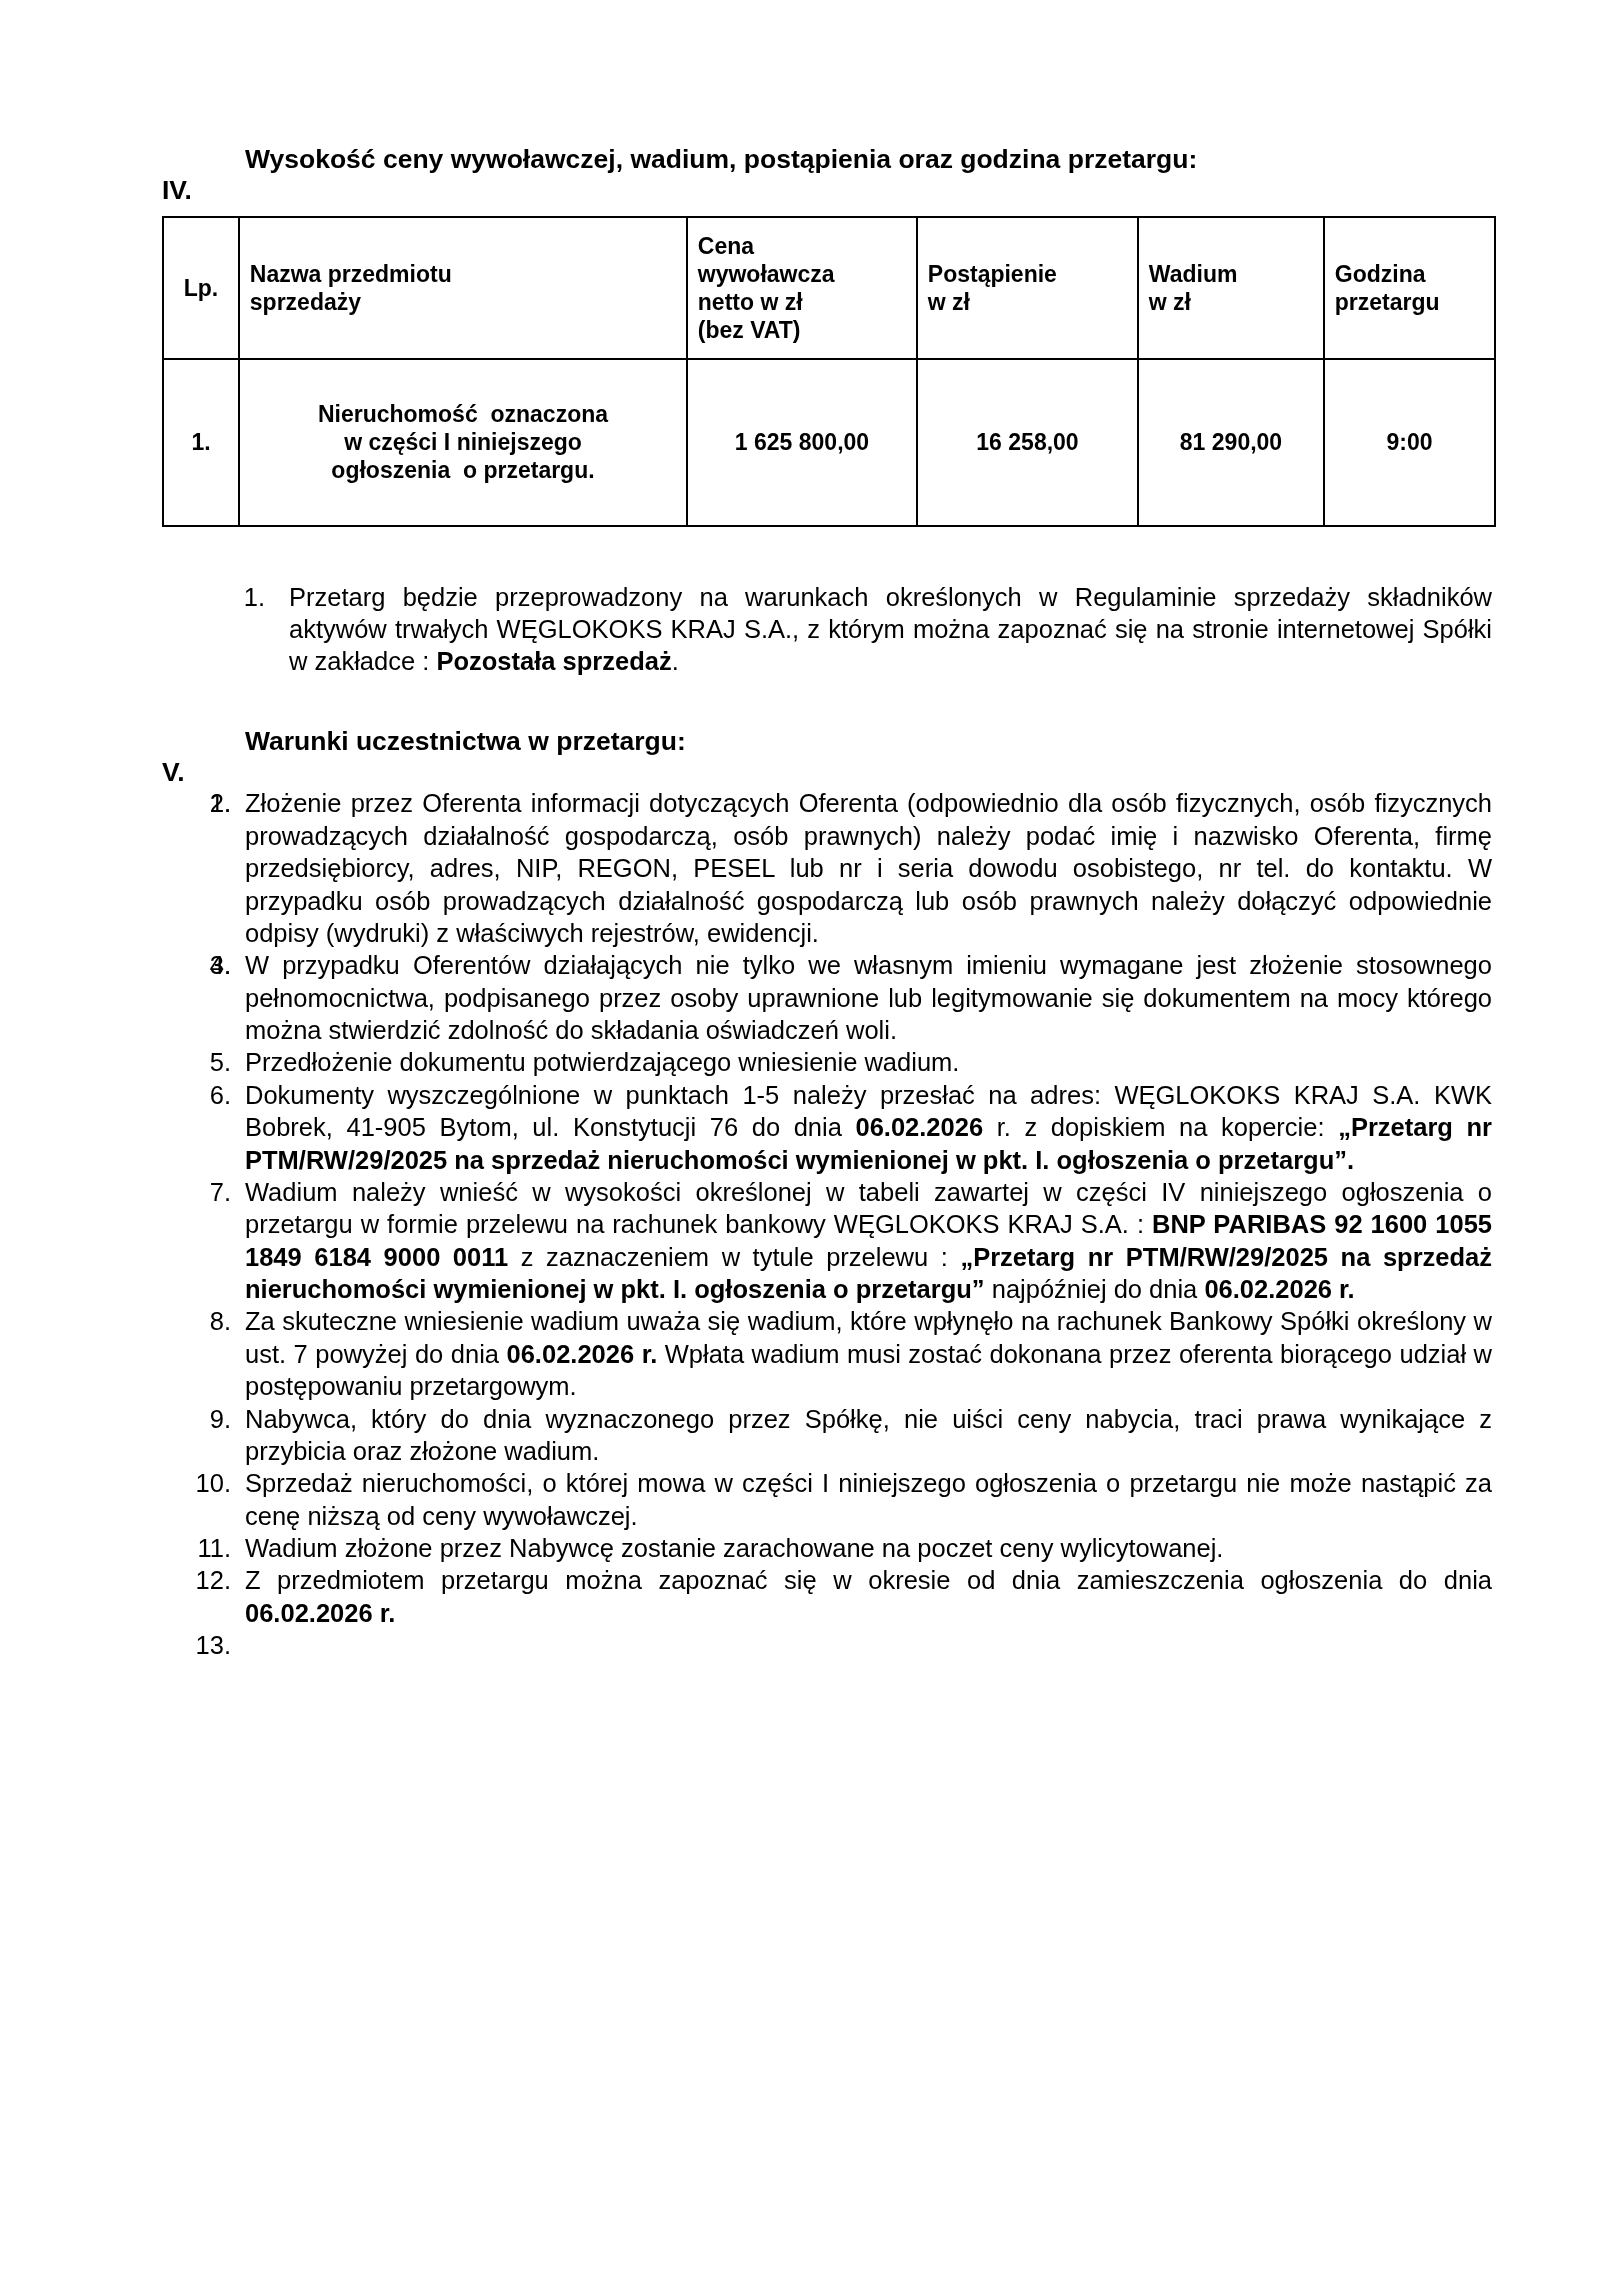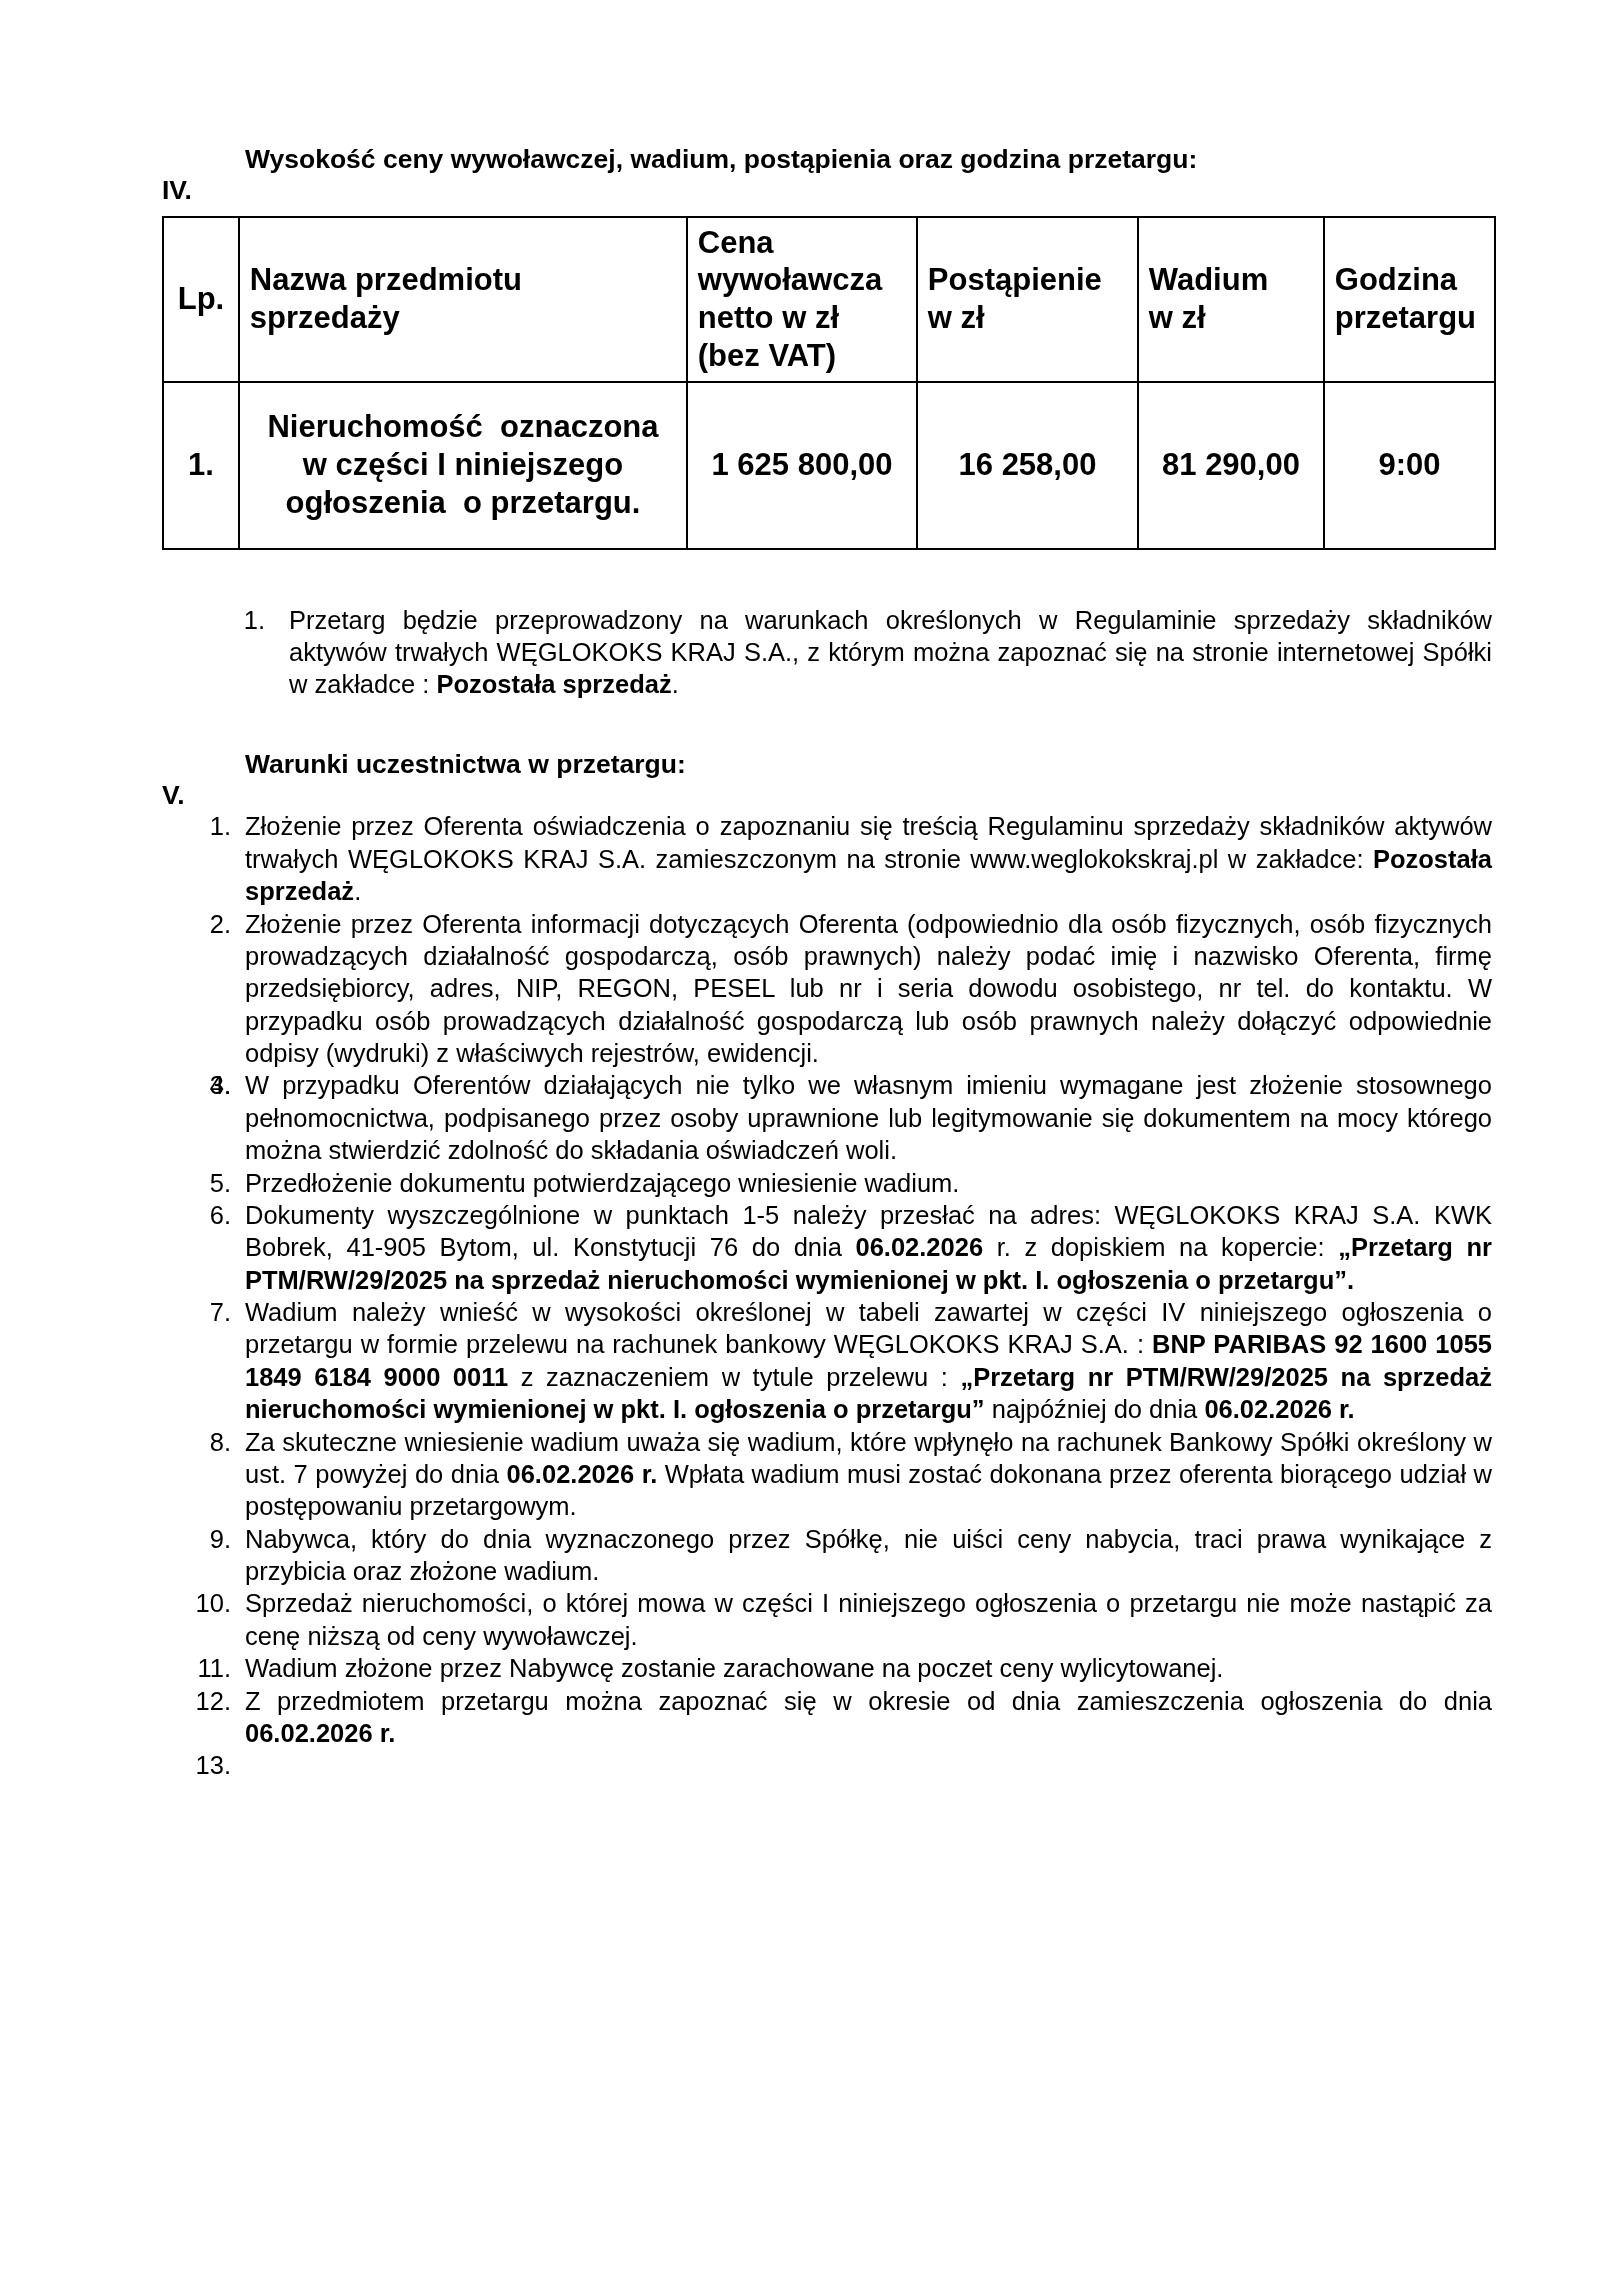--- a/index.html
+++ b/index.html
@@ -42,21 +42,21 @@
   
   table {
     width: 1332px;
     table-layout: fixed;
     border-collapse: collapse;
   }
   th, td {
     border: 2px solid #000000;
     padding: 5.9px 9.8px;
     font-weight: bold;
-    font-size: 31px;
+    font-size: 23px;
     line-height: 1.22;
   }
   tr.head { height: 142px; }
   tr.data { height: 167px; }
   th {
     text-align: left;
     vertical-align: middle;
     white-space: pre-wrap;
   }
   th.lp { text-align: center; }
@@ -140,21 +140,21 @@
   <ul class="numlist notelist">
       <li><span class="marker">1.</span><span><span>Przetarg będzie przeprowadzony na warunkach określonych w Regulaminie sprzedaży składników aktywów trwałych WĘGLOKOKS KRAJ S.A., z którym można zapoznać się na stronie internetowej Spółki w zakładce : </span><b>Pozostała sprzedaż</b><span>.</span></span></li>
     </ul>
 
   <div class="heading" id="heading-v">
     <span class="num">V.</span>
     <span>Warunki uczestnictwa w przetargu:</span>
   </div>
 
   <ul class="numlist">
-      <li><span class="marker">1.</span><span><span>Złożenie przez Oferenta oświadczenia o zapoznaniu się treścią Regulaminu sprzedaży składników aktywów trwałych WĘGLOKOKS KRAJ S.A. zamieszczonym na stronie www.weglokokskraj.pl w zakładce: </span><b>Pozostała sprzedaż</b><span>.</span></span></li>
+      <li><span class="marker">1.</span></li>
       <li><span class="marker">2.</span><span><span>Złożenie przez Oferenta informacji dotyczących Oferenta (odpowiednio dla osób fizycznych, osób fizycznych prowadzących działalność gospodarczą, osób prawnych) należy podać imię i nazwisko Oferenta, firmę przedsiębiorcy, adres, NIP, REGON, PESEL lub nr i seria dowodu osobistego, nr tel. do kontaktu. W przypadku osób prowadzących działalność gospodarczą lub osób prawnych należy dołączyć odpowiednie odpisy (wydruki) z właściwych rejestrów, ewidencji.</span></span></li>
       <li><span class="marker">3.</span></li>
       <li><span class="marker">4.</span><span><span>W przypadku Oferentów działających nie tylko we własnym imieniu wymagane jest złożenie stosownego pełnomocnictwa, podpisanego przez osoby uprawnione lub legitymowanie się dokumentem na mocy którego można stwierdzić zdolność do składania oświadczeń woli.</span></span></li>
       <li><span class="marker">5.</span><span><span>Przedłożenie dokumentu potwierdzającego wniesienie wadium.</span></span></li>
       <li><span class="marker">6.</span><span><span>Dokumenty wyszczególnione w punktach 1-5 należy przesłać na adres: WĘGLOKOKS KRAJ S.A. KWK Bobrek, 41-905 Bytom, ul. Konstytucji 76 do dnia </span><b>06.02.2026</b><span> r. z dopiskiem na kopercie: </span><b>„Przetarg nr PTM/RW/29/2025 na sprzedaż nieruchomości wymienionej w pkt. I. ogłoszenia o przetargu”.</b></span></li>
       <li><span class="marker">7.</span><span><span>Wadium należy wnieść w wysokości określonej w tabeli zawartej w części IV niniejszego ogłoszenia o przetargu w formie przelewu na rachunek bankowy WĘGLOKOKS KRAJ S.A. : </span><b>BNP PARIBAS 92 1600 1055 1849 6184 9000 0011</b><span> z zaznaczeniem w tytule przelewu : </span><b>„Przetarg nr PTM/RW/29/2025 na sprzedaż nieruchomości wymienionej w pkt. I. ogłoszenia o przetargu”</b><span> najpóźniej do dnia </span><b>06.02.2026 r.</b></span></li>
       <li><span class="marker">8.</span><span><span>Za skuteczne wniesienie wadium uważa się wadium, które wpłynęło na rachunek Bankowy Spółki określony w ust. 7 powyżej do dnia </span><b>06.02.2026 r.</b><span> Wpłata wadium musi zostać dokonana przez oferenta biorącego udział w postępowaniu przetargowym.</span></span></li>
       <li><span class="marker">9.</span><span><span>Nabywca, który do dnia wyznaczonego przez Spółkę, nie uiści ceny nabycia, traci prawa wynikające z przybicia oraz złożone wadium.</span></span></li>
       <li><span class="marker">10.</span><span><span>Sprzedaż nieruchomości, o której mowa w części I niniejszego ogłoszenia o przetargu nie może nastąpić za cenę niższą od ceny wywoławczej.</span></span></li>
       <li><span class="marker">11.</span><span><span>Wadium złożone przez Nabywcę zostanie zarachowane na poczet ceny wylicytowanej.</span></span></li>

